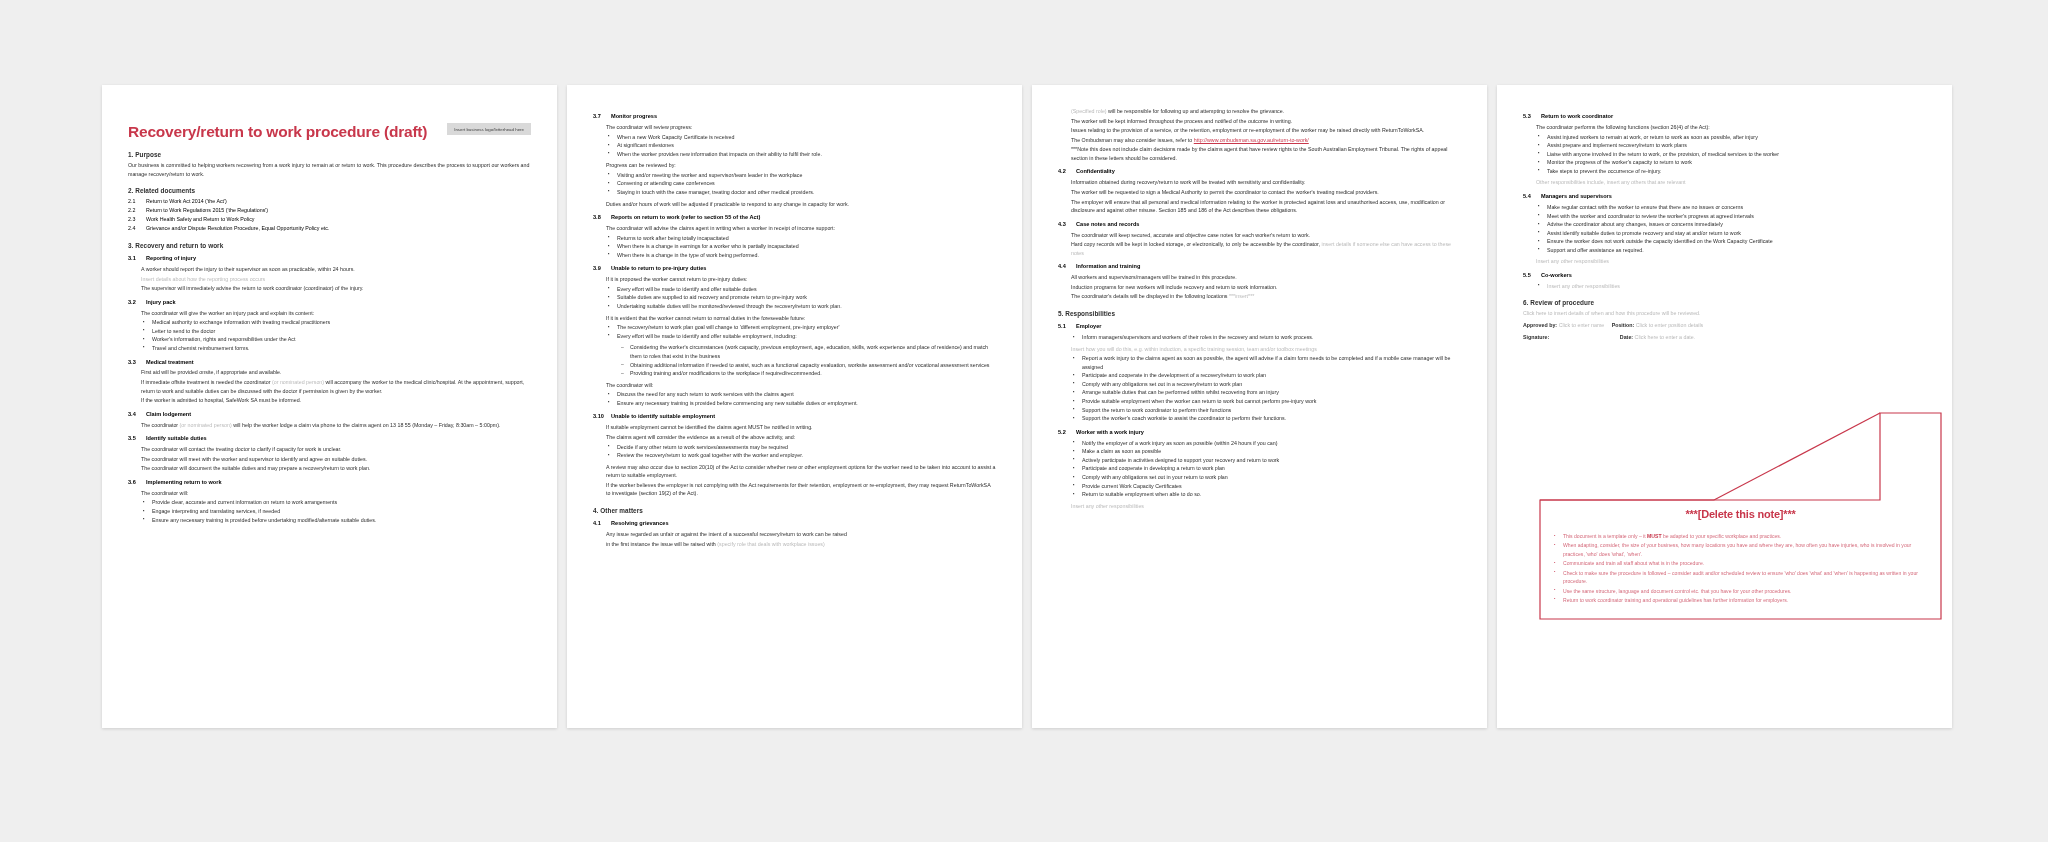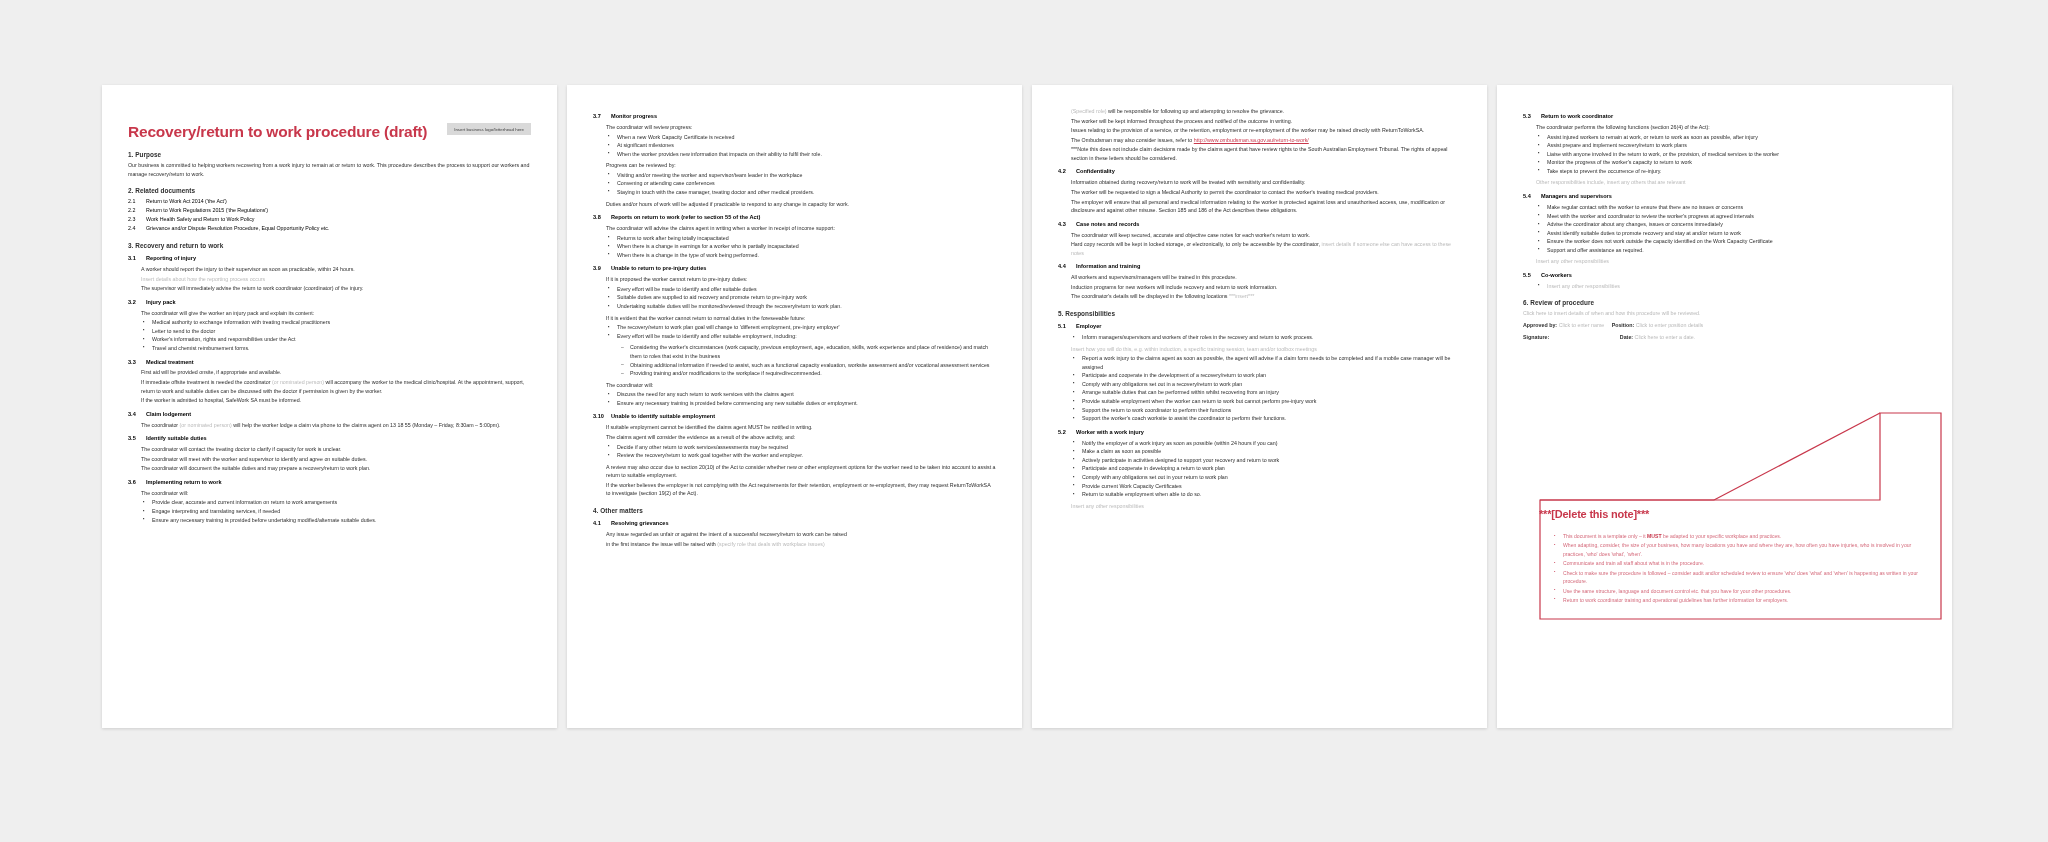--- a/index.html
+++ b/index.html
@@ -82,21 +82,21 @@
     background:#d9d9d9;color:#3c3c3c;
     font-size:4.4px;padding:3.5px 7px;
     white-space:nowrap;
   }
 
   
   .note-wrap{position:absolute;left:16px;top:300px;width:403px;height:208px;}
   .note-wrap svg{position:absolute;left:0;top:0;width:100%;height:100%;}
   .note-title{
     position:absolute;left:0;right:0;top:96px;
-    text-align:left;color:#c8374b;font-weight:bold;font-size:11px;
+    text-align:center;color:#c8374b;font-weight:bold;font-size:11px;
     letter-spacing:-.2px;
   }
   ul.note-list{
     position:absolute;left:14px;right:12px;top:120px;
     margin:0;padding:0;list-style:none;
   }
   ul.note-list > li{
     color:#d4697a;font-size:5.1px;line-height:1.72;
     position:relative;padding-left:10px;margin-bottom:.5px;
   }

